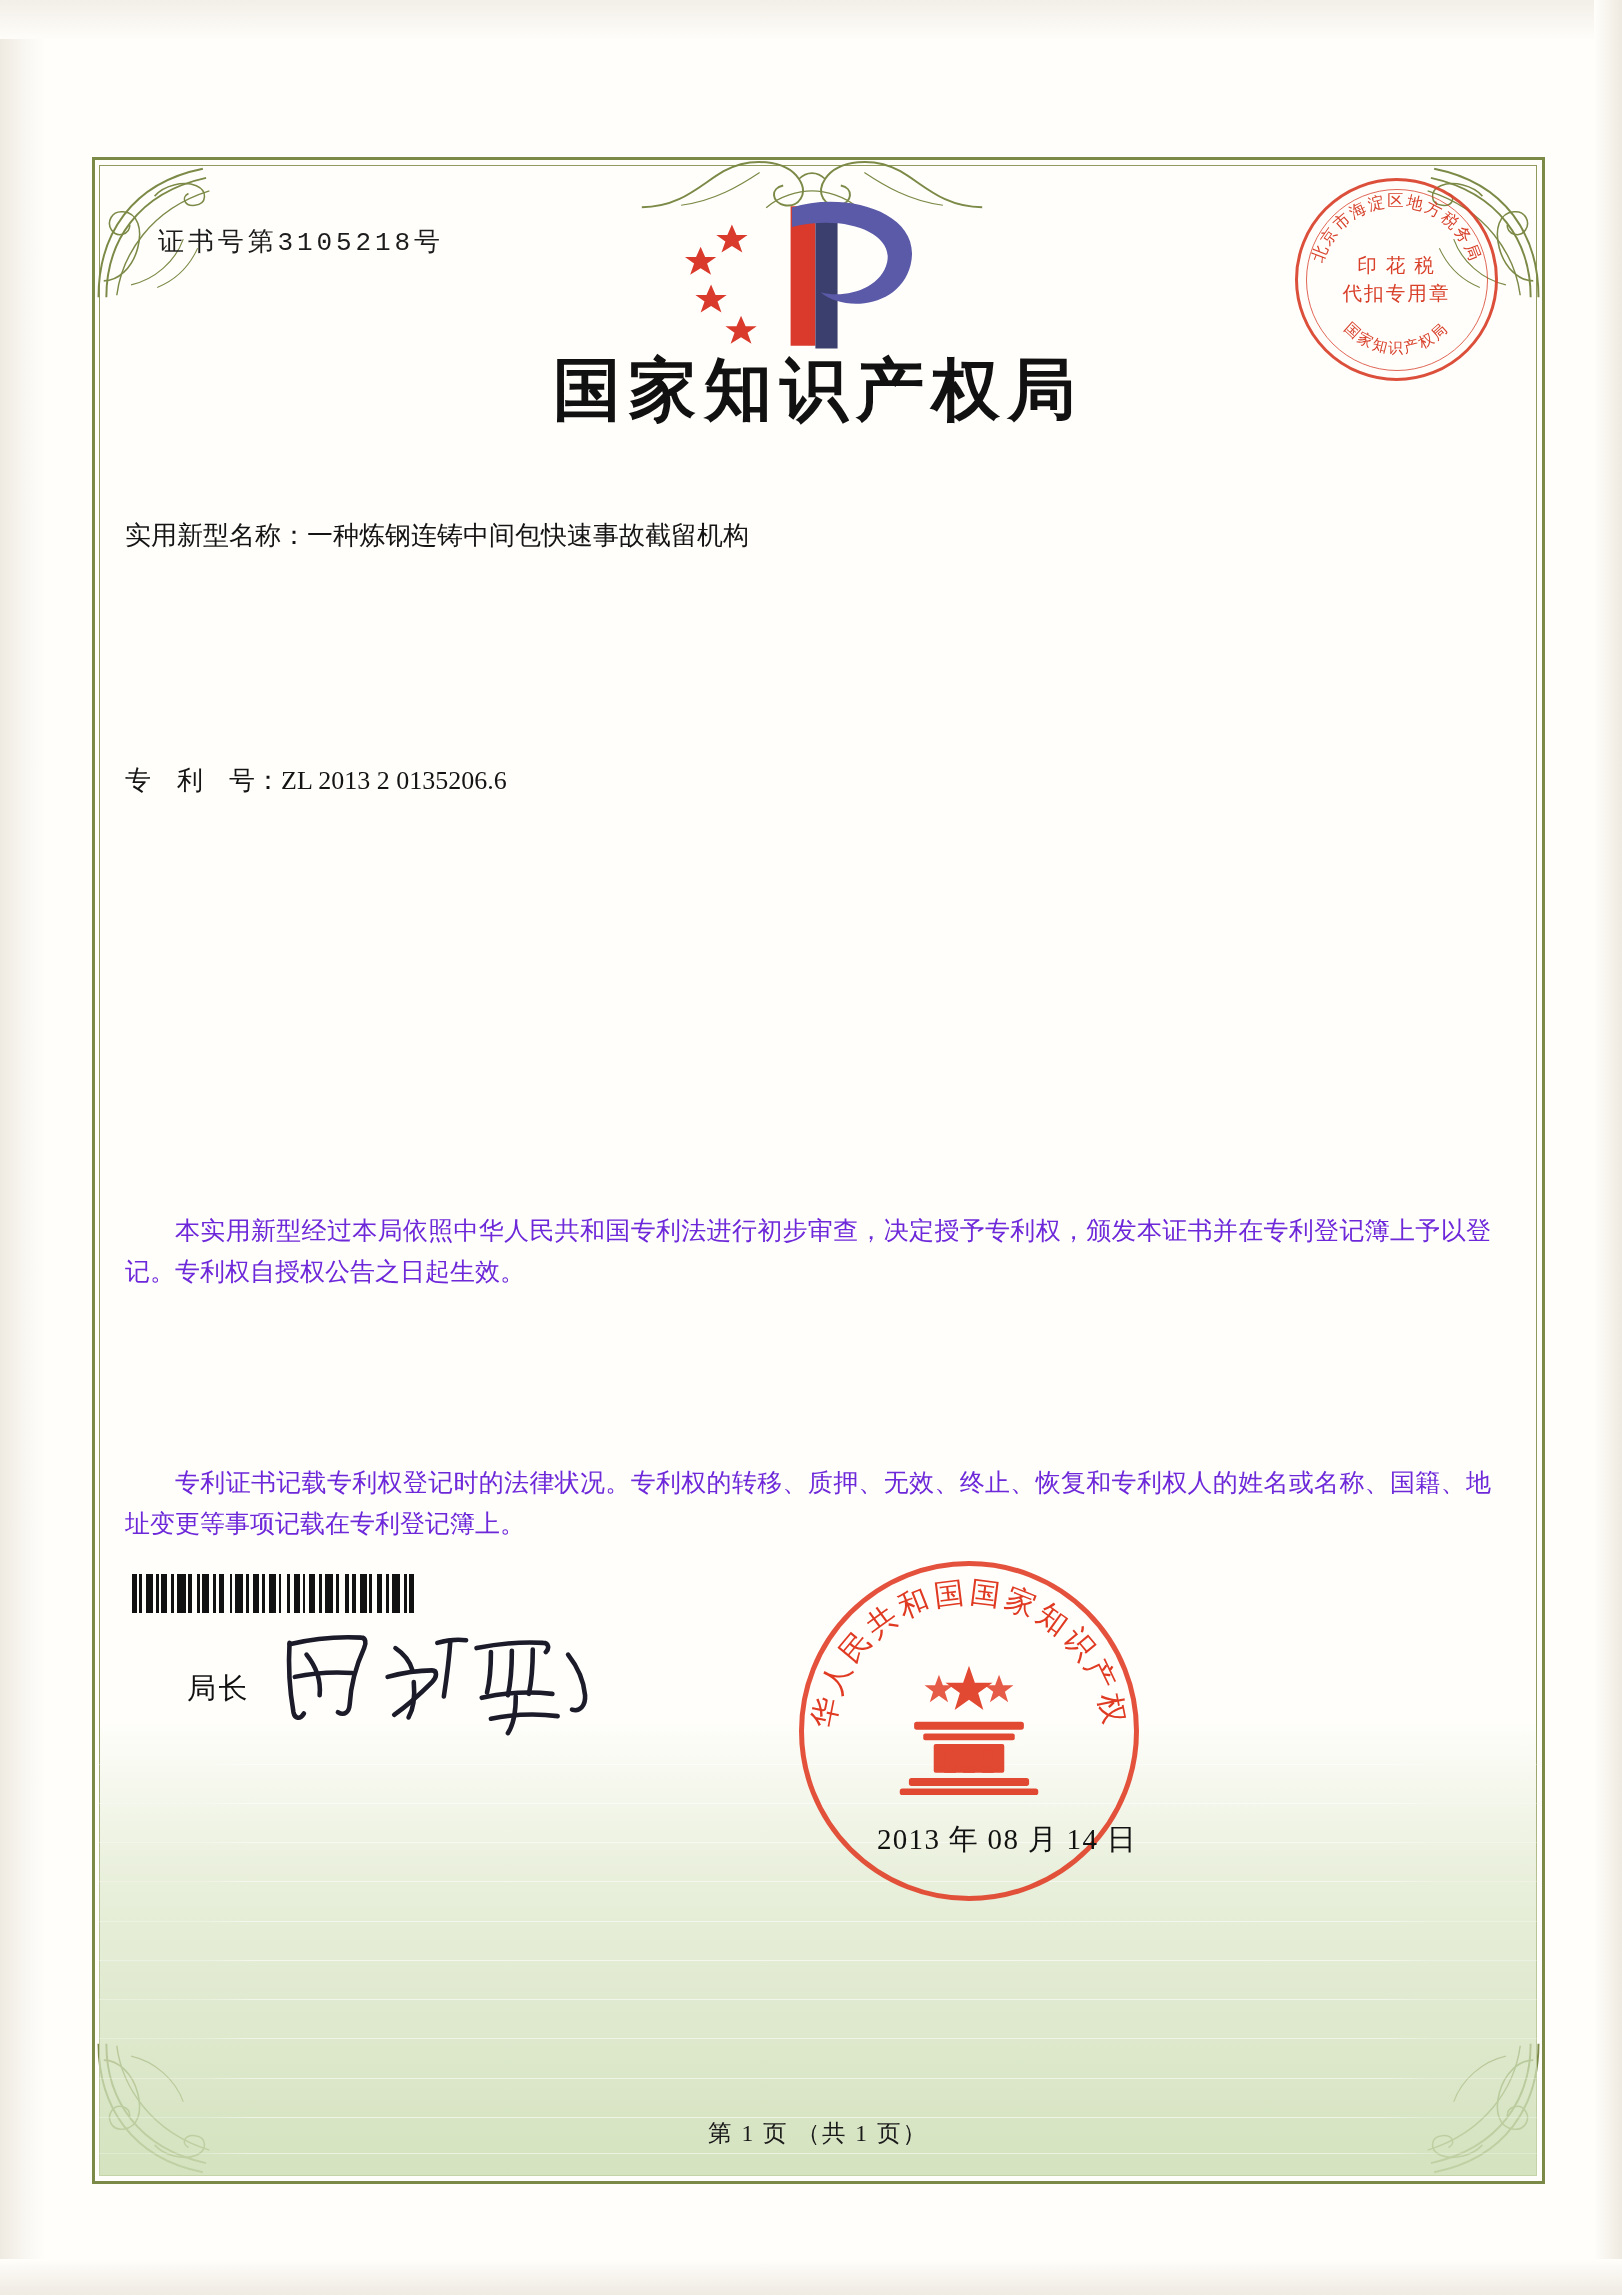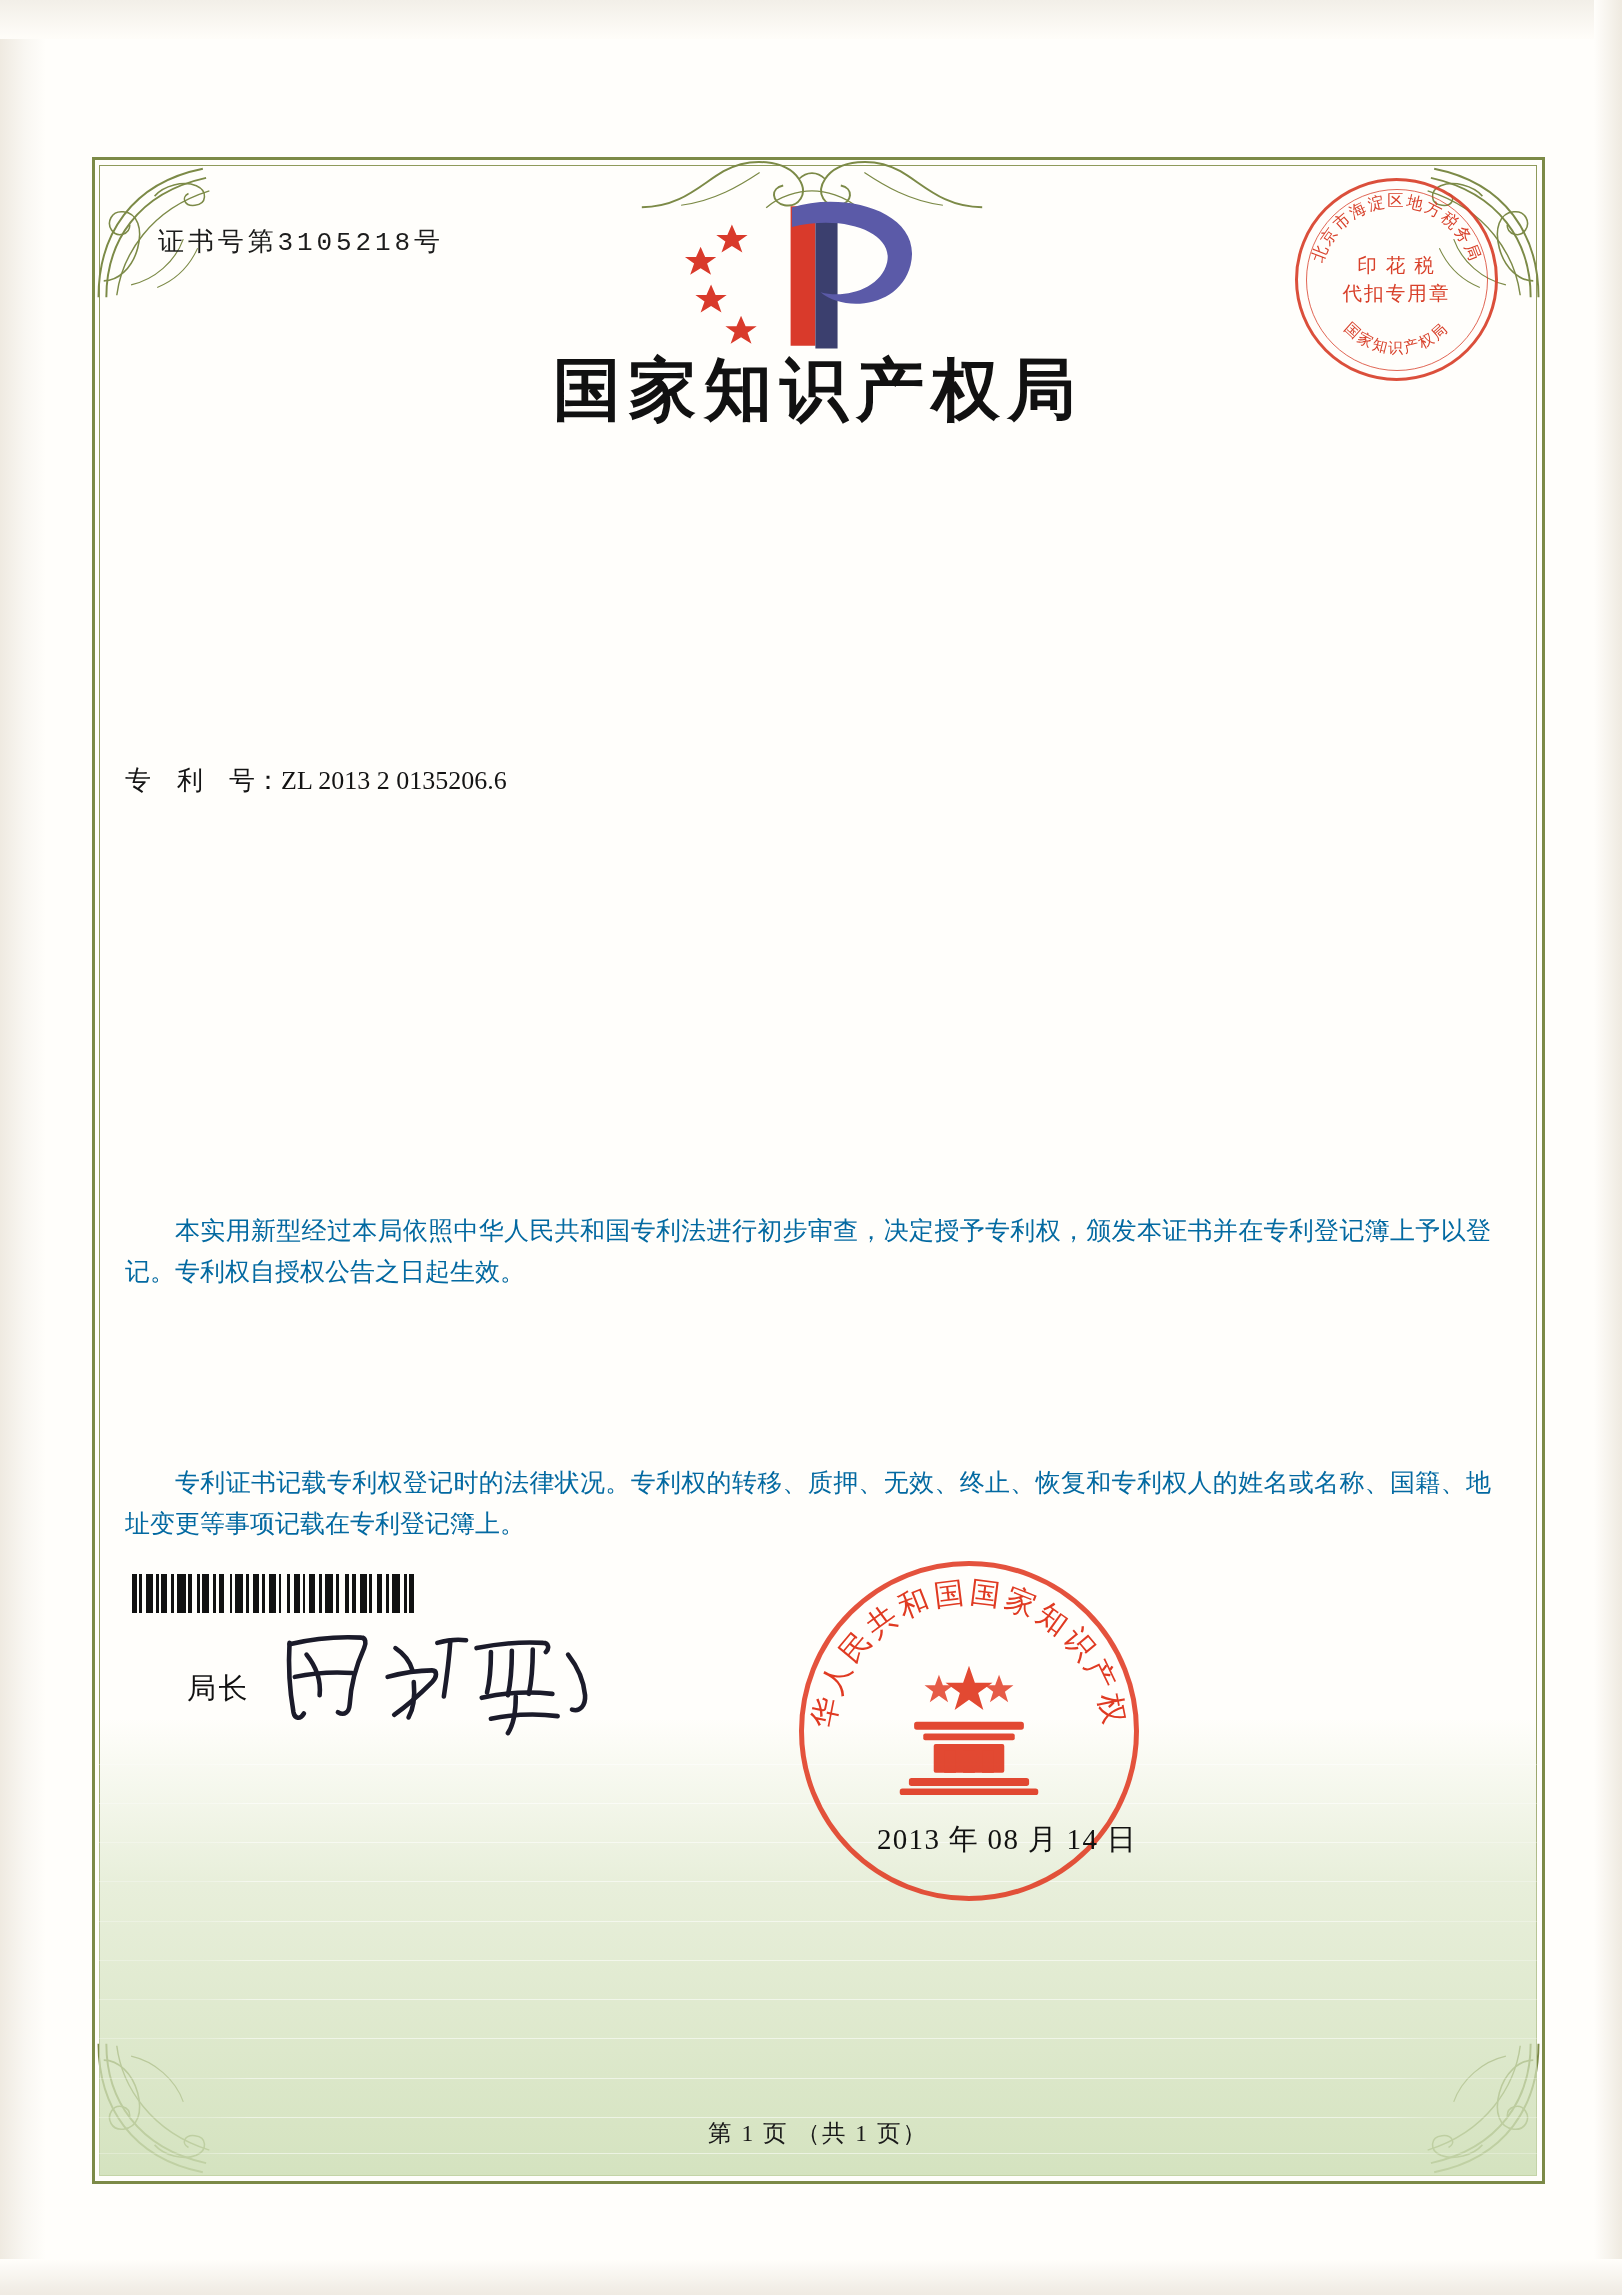--- a/index.html
+++ b/index.html
@@ -116,21 +116,21 @@
   .field .val{}
   #f-name{top:353px;}
   #f-inventor{top:474px;}
   #f-patentno{top:598px;}
   #f-appdate{top:723px;}
   #f-owner{top:847px;}
   #f-pubdate{top:971px;}
 
   .para{
     position:absolute;left:26px;right:46px;
-    font-size:25px;line-height:1.62;color:#0369a1;
+    font-size:25px;line-height:1.62;color:#6d28d9;
     text-align:justify;text-indent:50px;
     font-family:"Liberation Serif", serif;
   }
   #p1{top:1046px;}
   #p2{top:1135px;}
   #p3{top:1298px;}
 
   
   #barcode{
     position:absolute;left:33px;top:1409px;width:419px;height:39px;
@@ -302,20 +302,23 @@
         </svg>
       </div>
       <div class="center-lines">
         <div>印 花 税</div>
         <div>代扣专用章</div>
       </div>
     </div>
 
     <div id="main-title">国家知识产权局</div>
 
+    <div class="field" id="f-name">
+      <span class="lbl">实用新型名称：</span><span class="val">一种炼钢连铸中间包快速事故截留机构</span>
+    </div>
     <div class="field" id="f-patentno">
       <span class="lbl">专　利　号：</span><span class="val">ZL 2013 2 0135206.6</span>
     </div>
 
     <div class="para" id="p1">本实用新型经过本局依照中华人民共和国专利法进行初步审查，决定授予专利权，颁发本证书并在专利登记簿上予以登记。专利权自授权公告之日起生效。</div>
     <div class="para" id="p3">专利证书记载专利权登记时的法律状况。专利权的转移、质押、无效、终止、恢复和专利权人的姓名或名称、国籍、地址变更等事项记载在专利登记簿上。</div>
 
     <div id="barcode">
       <i style="width:4.6px"></i>
         <i style="width:2.6px;background:transparent"></i>

